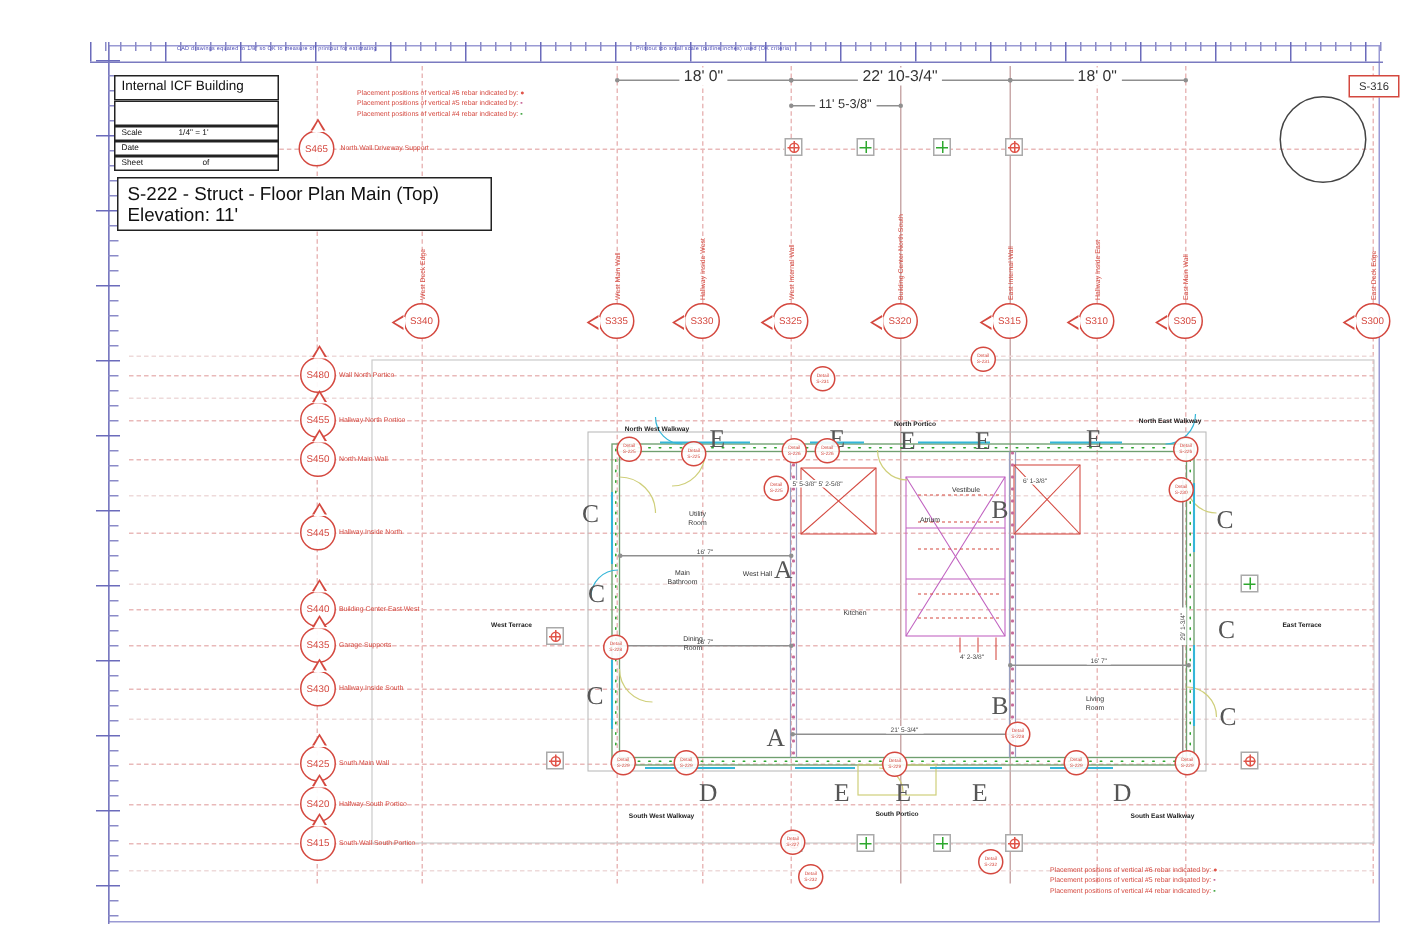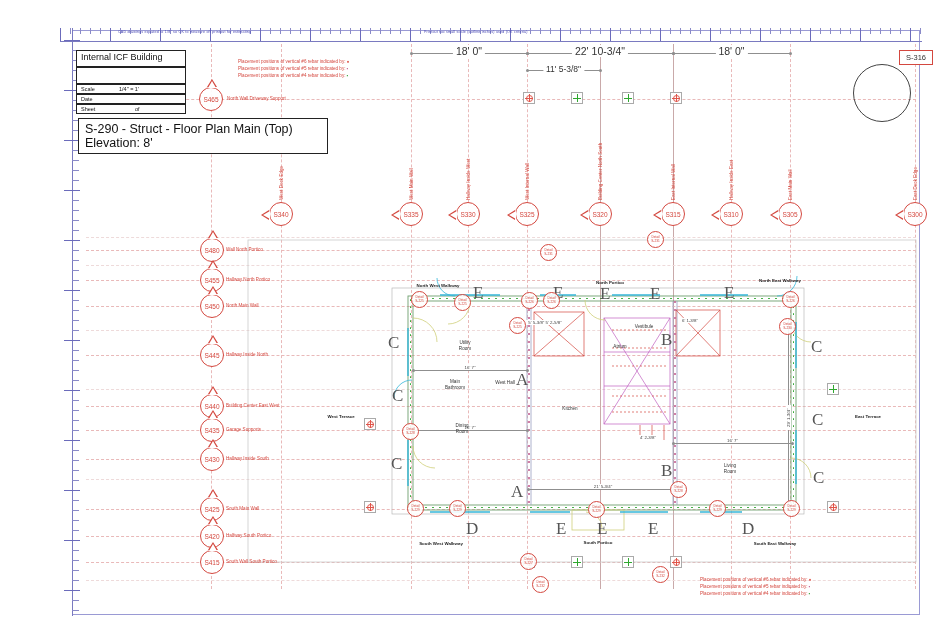--- a/index.html
+++ b/index.html
@@ -875,22 +875,22 @@
   <div class="tb" style="left:76px;top:94px;width:110px;height:10px;">
     <span class="tb-lbl">Date</span>
     <span class="tb-val"></span>
   </div>
   <div class="tb" style="left:76px;top:104px;width:110px;height:10px;">
     <span class="tb-lbl">Sheet</span>
     <span class="tb-val2">of</span>
   </div>
 
   <div class="sheetbox" style="left:78px;top:118px;width:250px;height:36px;">
-    <div class="sheet-t1">S-290 - Struct - Floor Plan Main (Top)</div>
-    <div class="sheet-t2">Elevation: 8'</div>
+    <div class="sheet-t1">S-222 - Struct - Floor Plan Main (Top)</div>
+    <div class="sheet-t2">Elevation: 11'</div>
   </div>
 
   <div class="sheetid" style="left:899px;top:50px;">S-316</div>
 
   <div class="circ-big" id="northCircle" style="left: 853px; top: 64px; width: 56px; height: 56px;"></div>
 
   <div class="legend" id="legendTop" style="left:238px;top:58px;">
       <div style=""><span>Placement positions of vertical #6 rebar indicated by: </span><span class="sw6">●</span></div>
       <div style=""><span>Placement positions of vertical #5 rebar indicated by: </span><span class="sw5">▪</span></div>
       <div style=""><span>Placement positions of vertical #4 rebar indicated by: </span><span class="sw4">▪</span></div>

